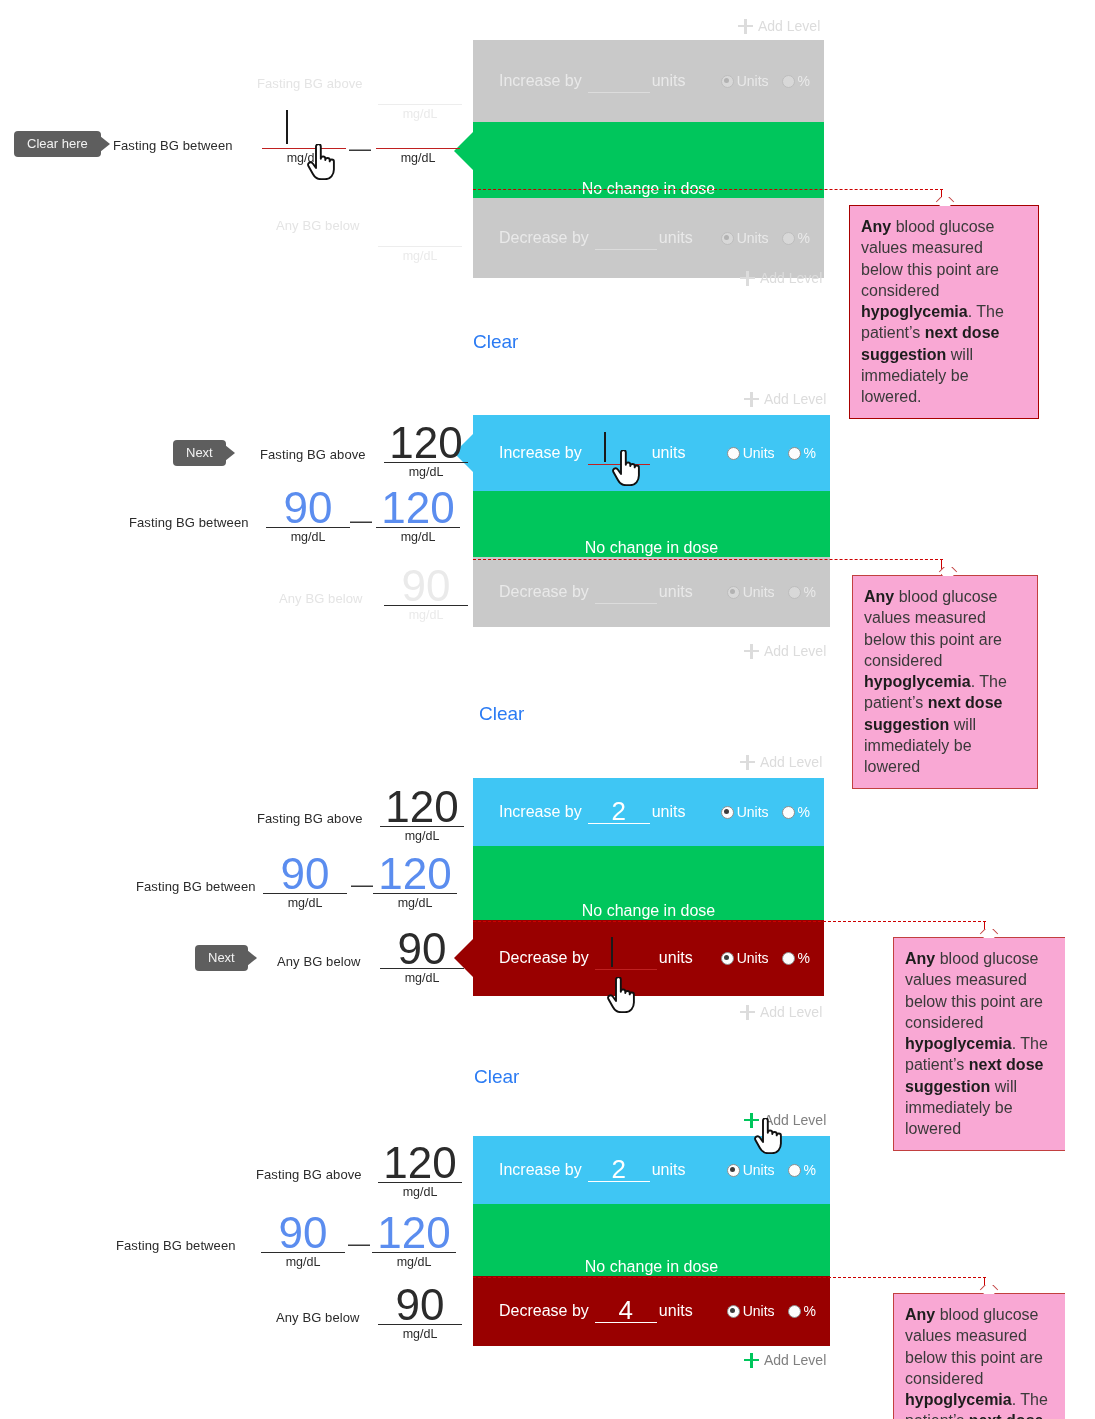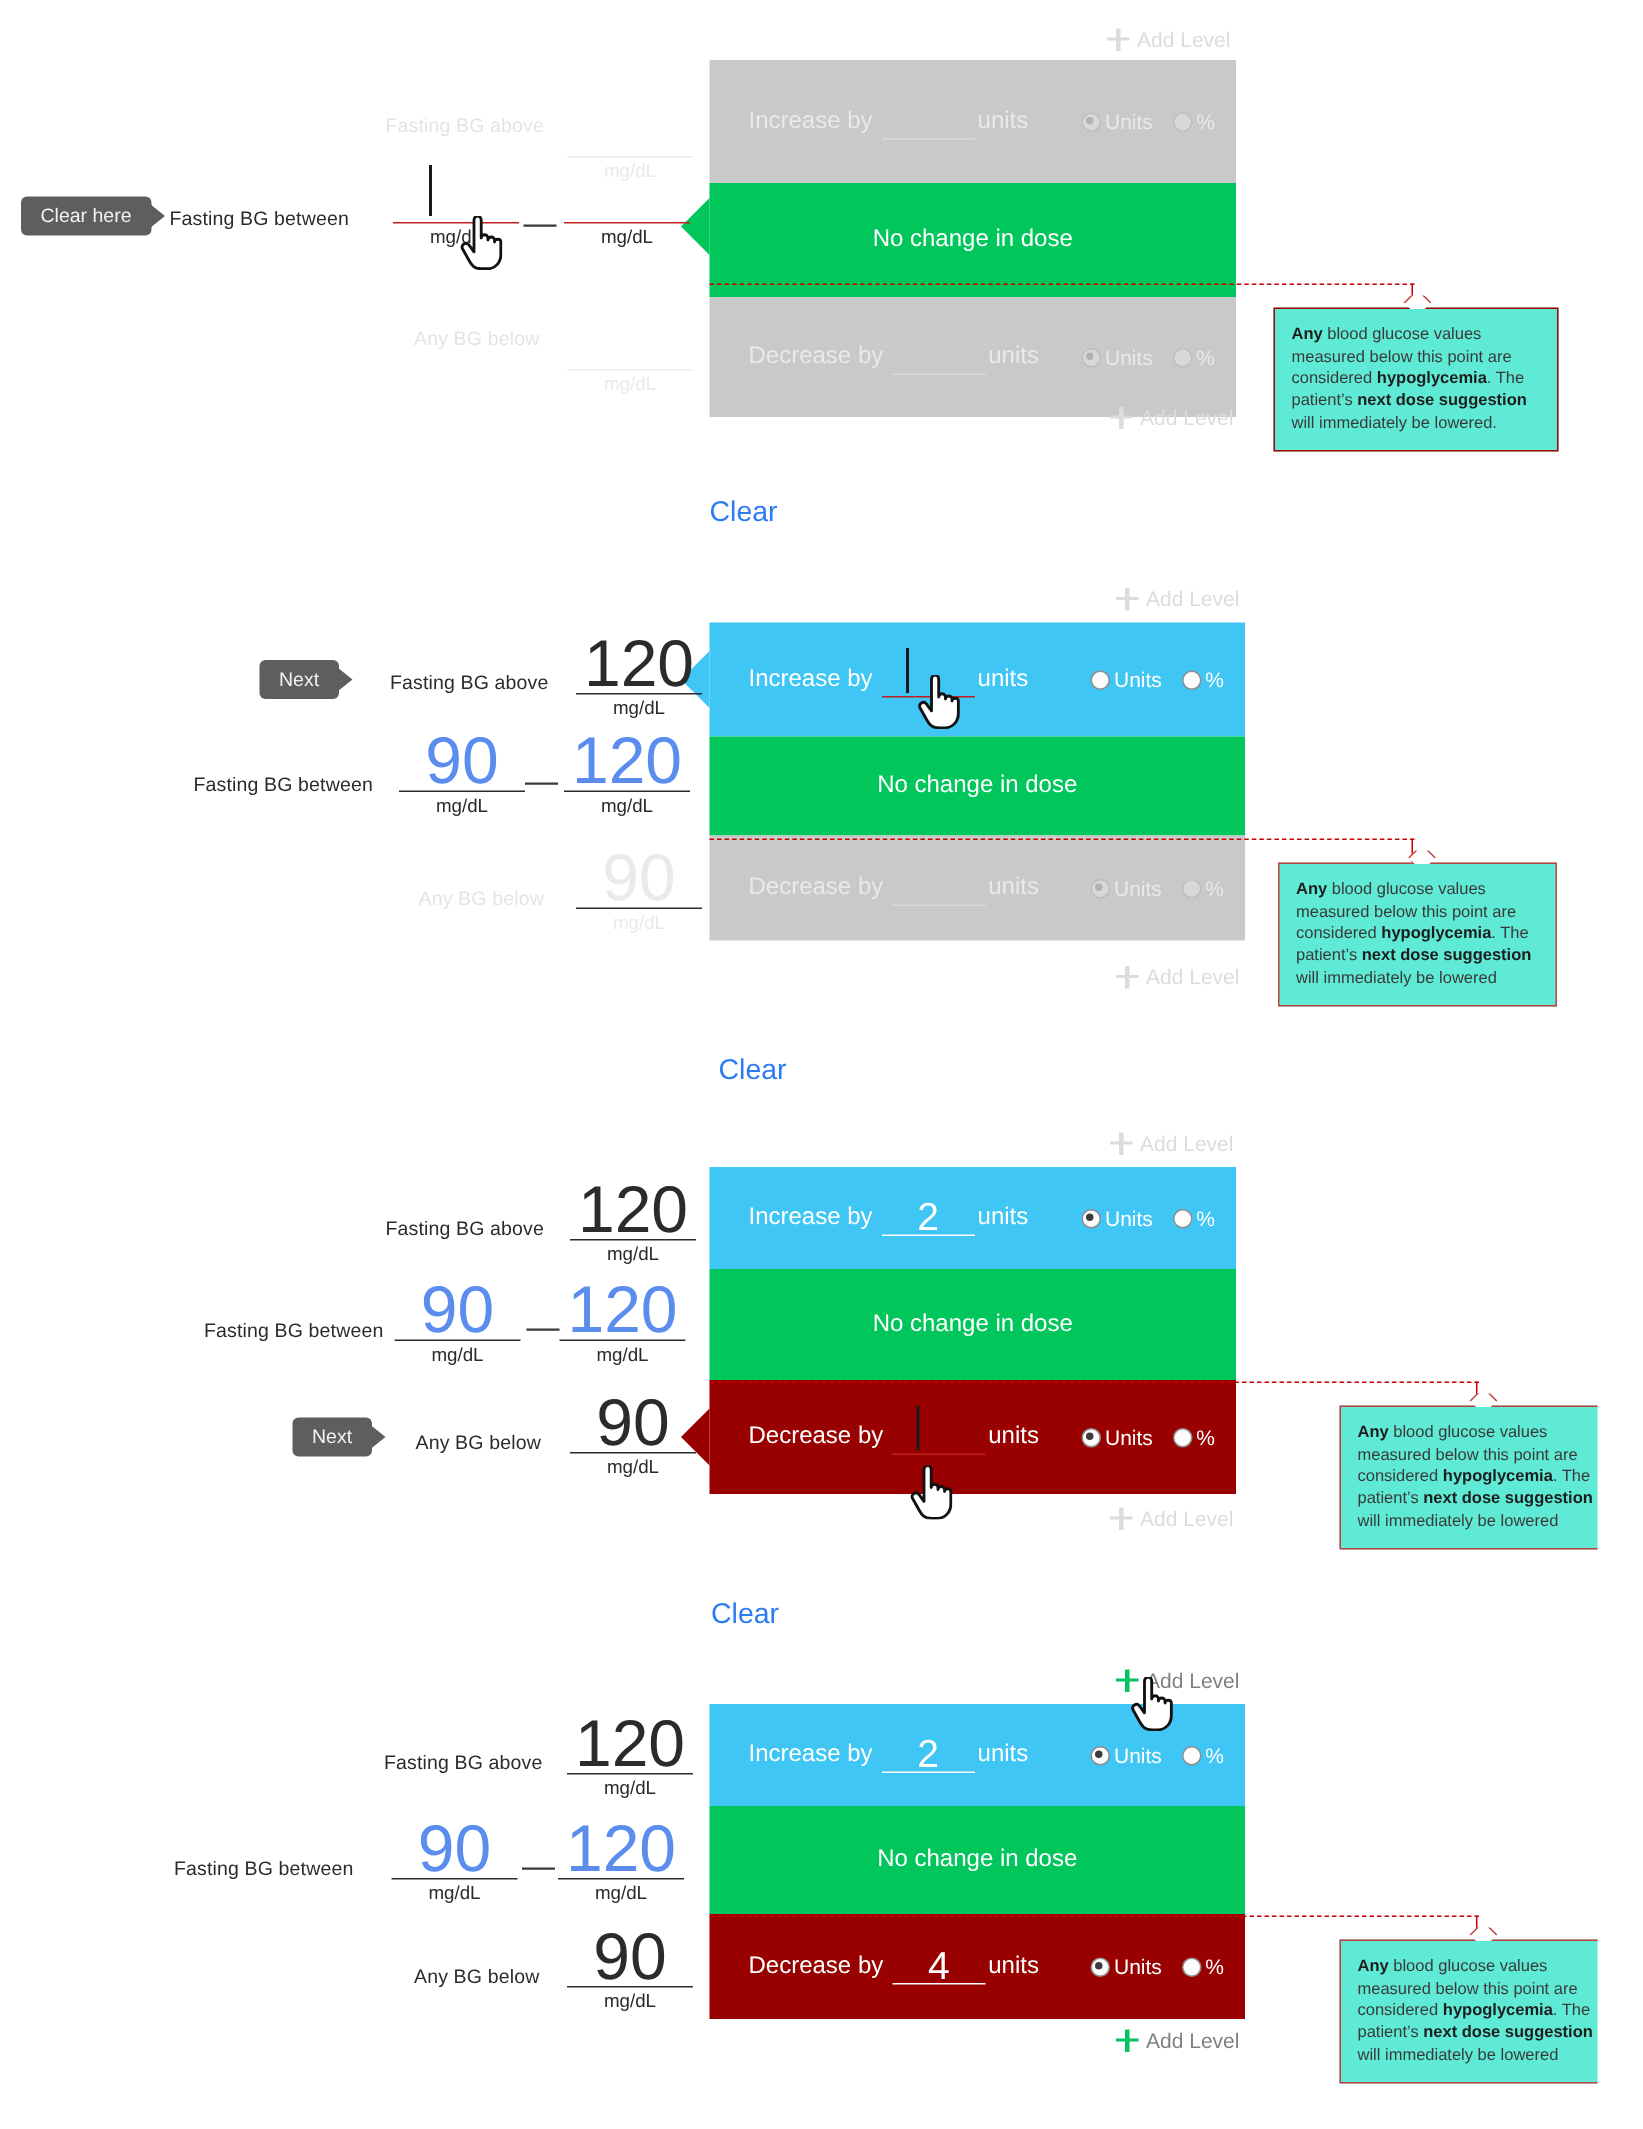--- a/index.html
+++ b/index.html
@@ -97,21 +97,21 @@
     position: relative;
     height: 73px;
     display: flex;
     align-items: center;
     padding-left: 26px;
     color: #ffffff;
     font-size: 16px;
   }
   .prow.grey  { background: #c9c9c9; color: #e9e9e9; }
   .prow.blue  { background: #3fc6f4; }
-  .prow.green { background: #00c65c; justify-content: center; padding-left: 0; }
+  .prow.green { background: #00c65c; justify-content: center; padding-left: 0; align-items: flex-end; }
   .prow.dred  { background: #990000; }
   .prow .spacer { flex: 0 0 4px; }
 
   .prow .inline-field {
     position: relative;
     display: inline-block;
     min-width: 62px;
     text-align: center;
     margin: 0 2px;
   }
@@ -209,23 +209,23 @@
     position: absolute;
     height: 0;
     border-top: 1.6px dashed #cc0000;
   }
 
   
   .callout {
     position: absolute;
     width: 190px;
     border: 1px solid #c24040;
-    background: #5eead4;
+    background: #f9a8d4;
     padding: 10px 11px 11px 11px;
-    font-size: 11px;
+    font-size: 16px;
     line-height: 1.33;
     color: #3a3a3a;
   }
   .callout.strongborder { border-color: #a80000; }
   .callout b { color: #1d1d1d; }
   .callout .tip {
     position: absolute;
     top: -9px;
     left: 84px;
     width: 22px; height: 9px;

